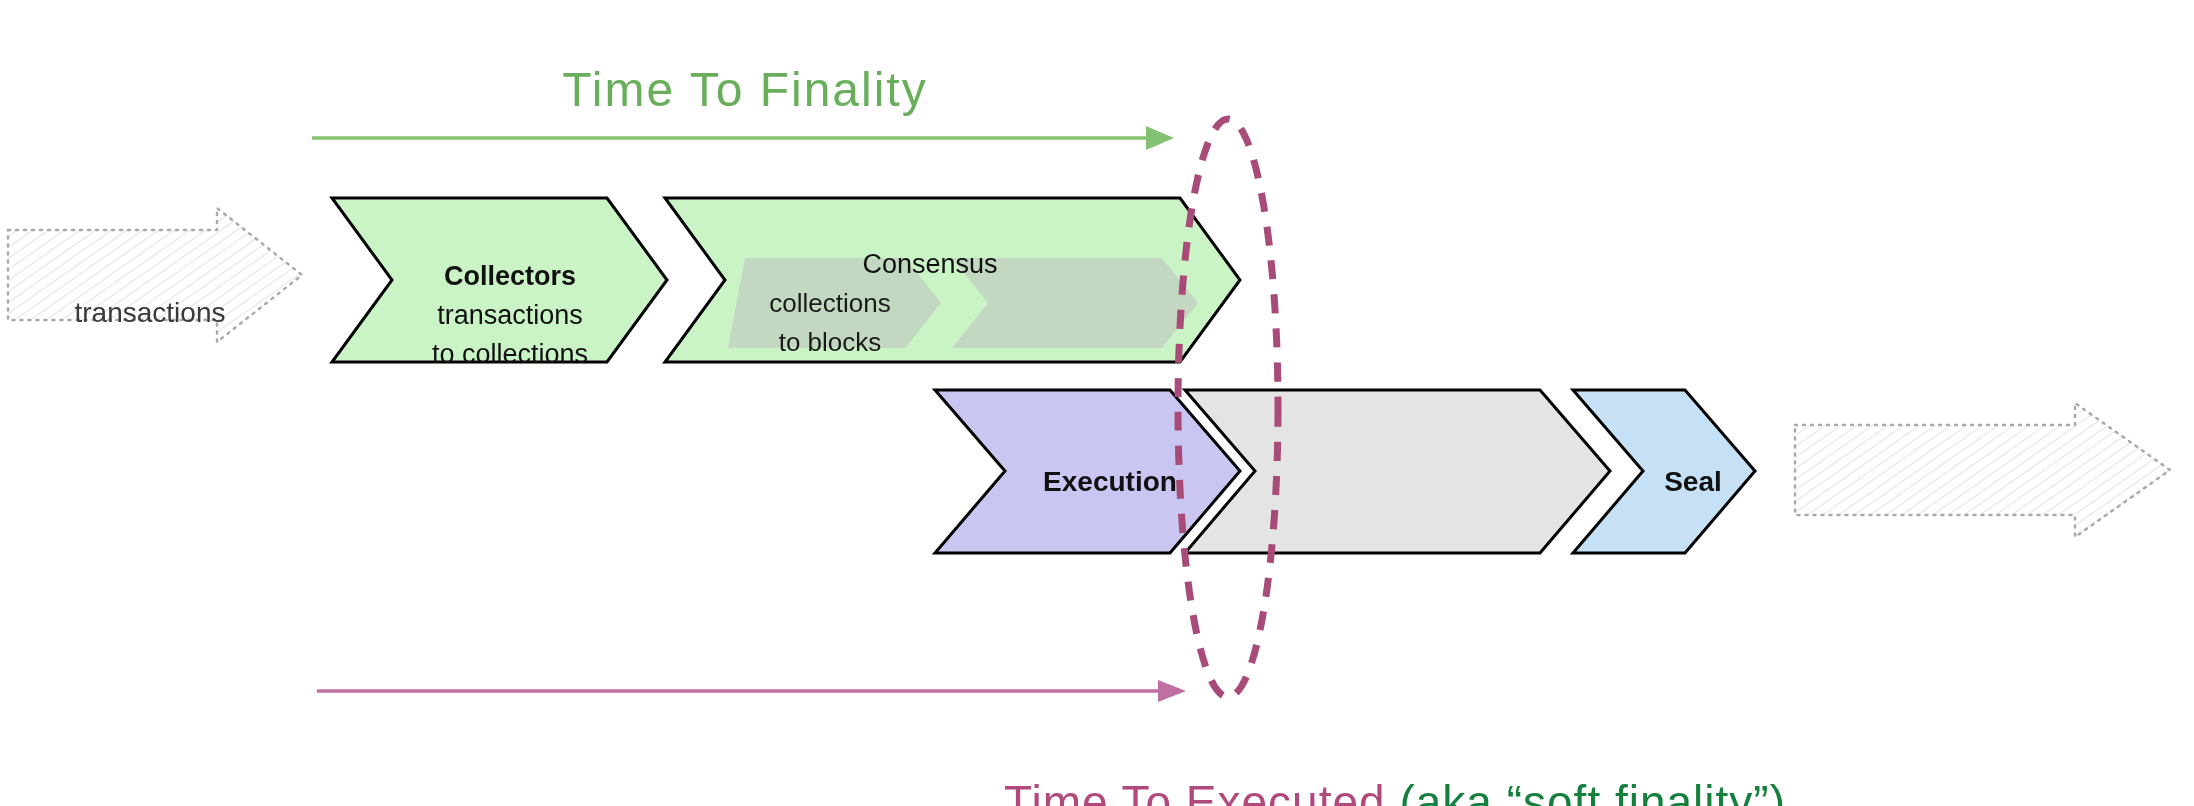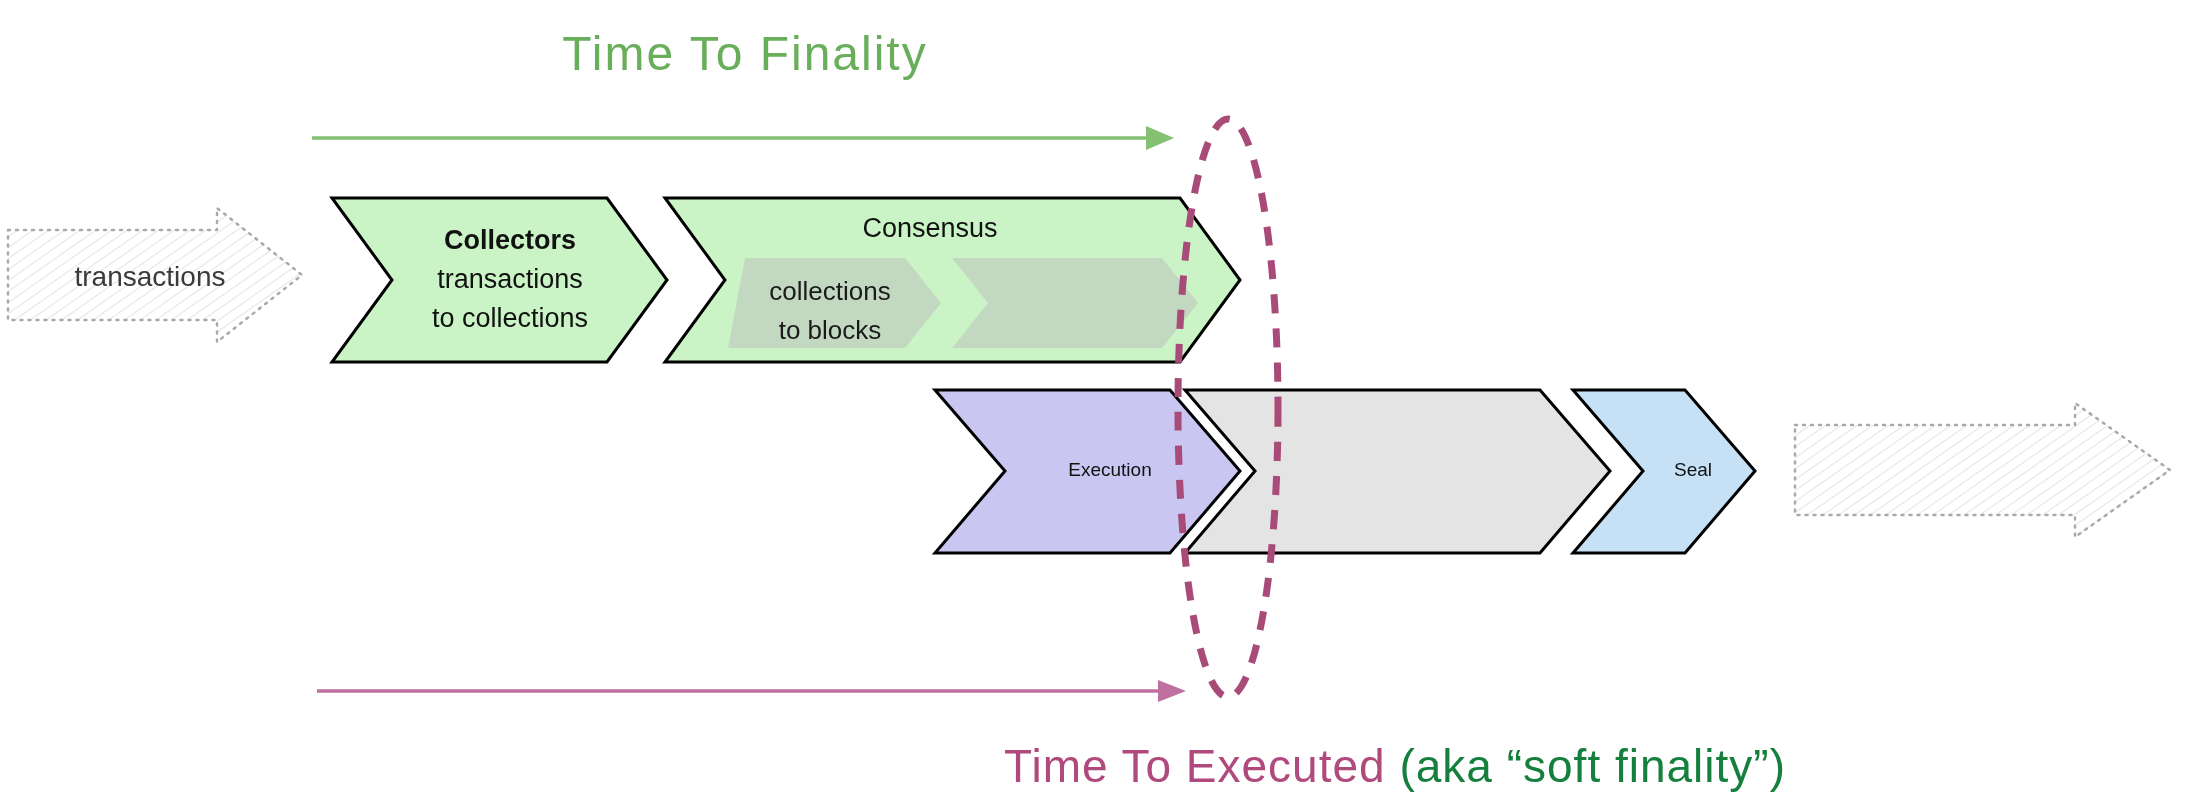--- a/index.html
+++ b/index.html
@@ -1,29 +1,29 @@
 <!DOCTYPE html>
 <html><head>
 <meta charset="utf-8">
 <style>
   html,body{margin:0;padding:0;background:#ffffff;}
   body{font-family:"Liberation Sans", sans-serif;}
   .stage-canvas{position:relative;width:2194px;height:806px;overflow:hidden;background:#ffffff;}
   .stage-canvas svg{position:absolute;left:0;top:0;}
-  .lbl{position:absolute;text-align:center;color:#111111;}
+  .lbl{position:absolute;text-align:center;color:#111111;margin-top:36px;}
   .top-title{left:400px;top:24px;width:690px;font-size:48px;line-height:60px;letter-spacing:2px;color:#69ae5b;}
   .bottom-title{left:890px;top:737px;width:1010px;font-size:46px;line-height:58px;letter-spacing:1px;white-space:nowrap;}
   .bottom-title .pink{color:#b04a7c;}
   .bottom-title .gray{color:#15803d;}
   .collectors-lbl{left:390px;top:221px;width:240px;font-size:27px;line-height:39px;}
   .consensus-lbl{left:800px;top:212px;width:260px;font-size:27px;line-height:32px;font-weight:normal;}
   .sub-lbl{font-size:26px;line-height:39px;color:#1a1a1a;}
-  .sub1-lbl{left:730px;top:272px;width:200px;}
+  .sub1-lbl{left:730px;top:248px;width:200px;}
   .sub2-lbl{left:955px;top:264px;width:220px;}
-  .row2-lbl{top:453px;font-size:19px;line-height:34px;font-weight:normal;}
+  .row2-lbl{top:429px;font-size:28px;line-height:34px;font-weight:bold;}
   .execution-lbl{left:1000px;width:220px;}
   .verification-lbl{left:1260px;width:280px;}
   .seal-lbl{left:1628px;width:130px;}
   .sketch-lbl{color:#3a3a3a;font-size:28px;line-height:34px;}
   .in-arrow-lbl{left:20px;top:260px;width:260px;}
   .out-arrow-lbl{left:1835px;top:433px;width:260px;text-align:left;line-height:38px;color:#2b2b2b;}
   .bold-line{font-weight:bold;}
 </style>
 </head>
 <body>

